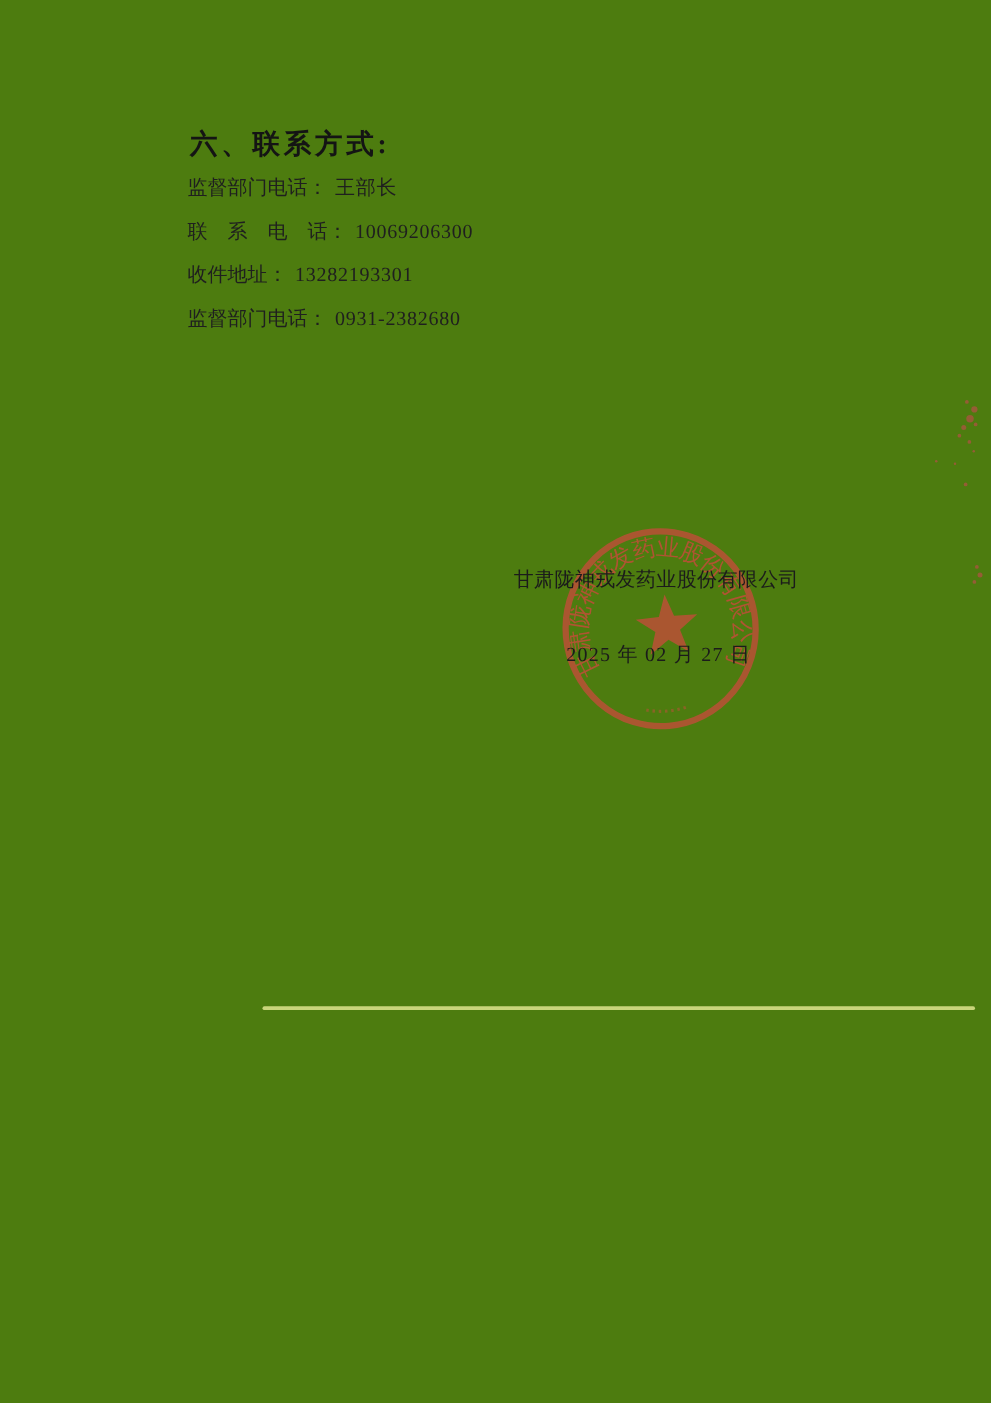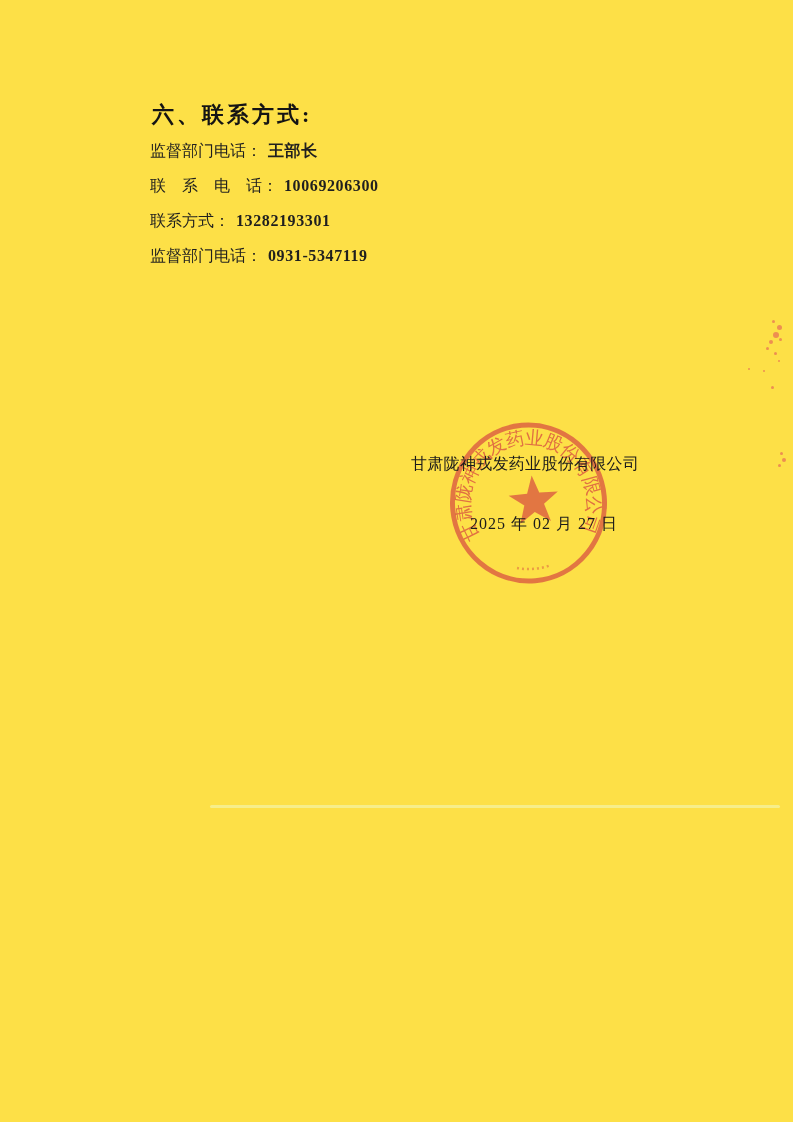--- a/index.html
+++ b/index.html
@@ -1,41 +1,41 @@
 <!DOCTYPE html>
 <html><head>
 <meta charset="utf-8">
 <style>
   html,body{margin:0;padding:0;background:#ffffff;}
   .page{
     position:relative;
     width:793px;height:1122px;
-    background:#fde047;
+    background:#4d7c0f;
     overflow:hidden;
     font-family:"Liberation Serif","DejaVu Serif",serif;
     color:#1f1f1f;
   }
   .heading{
     position:absolute;left:152px;top:100px;
     font-size:22px;font-weight:bold;letter-spacing:3px;
     color:#141414;white-space:nowrap;
   }
   .contact-lines{position:absolute;left:150px;top:142px;}
   .cline{
     font-size:16px;line-height:18px;margin-bottom:17px;
     white-space:nowrap;color:#1f1f1f;
   }
-  .cline .val{margin-left:6px;letter-spacing:0.6px;font-weight:bold;}
+  .cline .val{margin-left:6px;letter-spacing:0.6px;}
   .company-name{
     position:absolute;left:411px;top:454px;
     font-size:16px;letter-spacing:0.3px;white-space:nowrap;
     color:#1b1b1b;z-index:3;
   }
   .sign-date{
-    position:absolute;left:470px;top:514px;
+    position:absolute;left:453px;top:514px;
     font-size:16px;letter-spacing:1px;white-space:nowrap;
     color:#1b1b1b;z-index:3;
   }
   .stamp{
     position:absolute;left:430px;top:408px;width:200px;height:200px;
     z-index:2;opacity:0.8;filter:blur(0.4px);
   }
   .yellow-line{
     position:absolute;left:210px;top:805px;width:570px;height:3px;
     background:rgba(243,243,160,0.75);border-radius:2px;
@@ -53,24 +53,24 @@
   <div class="heading">六、联系方式:</div>
 
   <div class="contact-lines">
     <div class="cline">
       <span>监督部门电话：</span><span class="val">王部长</span>
     </div>
     <div class="cline">
       <span>联　系　电　话：</span><span class="val">10069206300</span>
     </div>
     <div class="cline">
-      <span>联系方式：</span><span class="val">13282193301</span>
+      <span>收件地址：</span><span class="val">13282193301</span>
     </div>
     <div class="cline">
-      <span>监督部门电话：</span><span class="val">0931-5347119</span>
+      <span>监督部门电话：</span><span class="val">0931-2382680</span>
     </div>
   </div>
 
   <div class="company-name">甘肃陇神戎发药业股份有限公司</div>
   <div class="sign-date">2025 年 02 月 27 日</div>
 
   <svg class="stamp" viewBox="430 408 200 200" xmlns="http://www.w3.org/2000/svg">
     <g transform="rotate(-5 528.5 503)">
       <ellipse cx="528.5" cy="503" rx="76" ry="78" fill="none" stroke="#d64541" stroke-width="5" opacity="0.85"></ellipse>
       <polygon fill="#d64541" opacity="0.85" points="534,476 540.1,493.6 558.7,494 543.9,505.2 549.3,523 534,512.4 518.7,523 524.1,505.2 509.3,494 527.9,493.6"></polygon>

